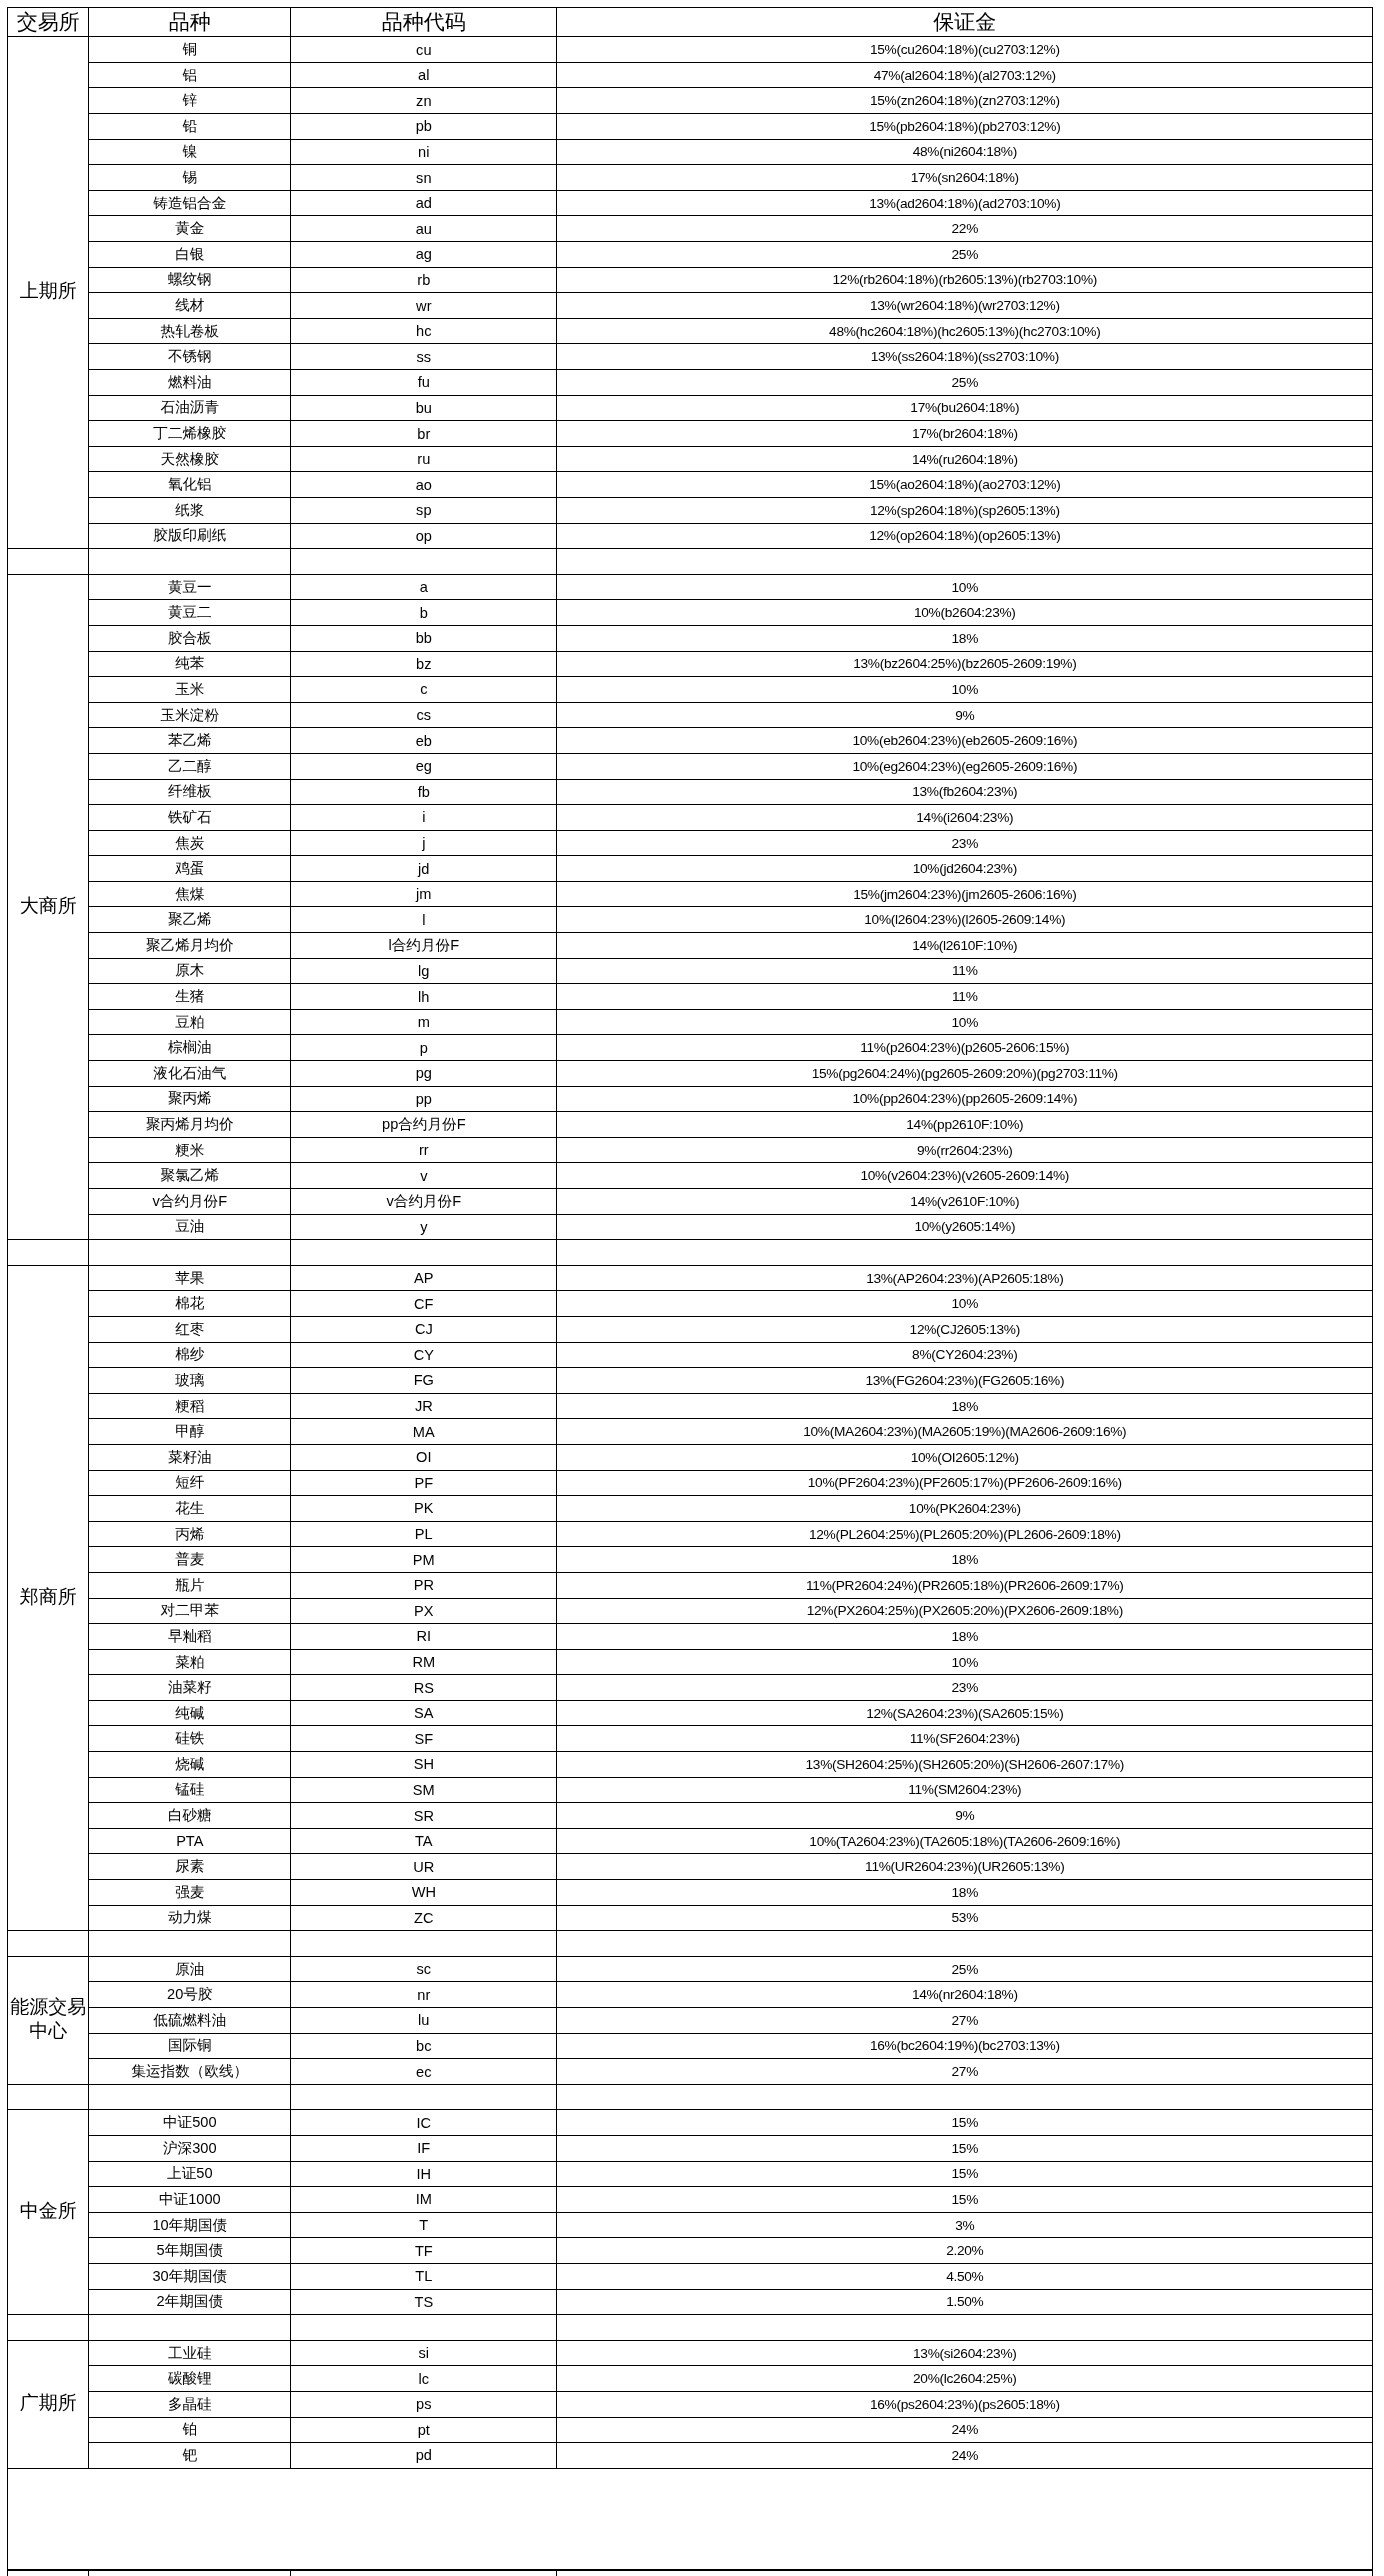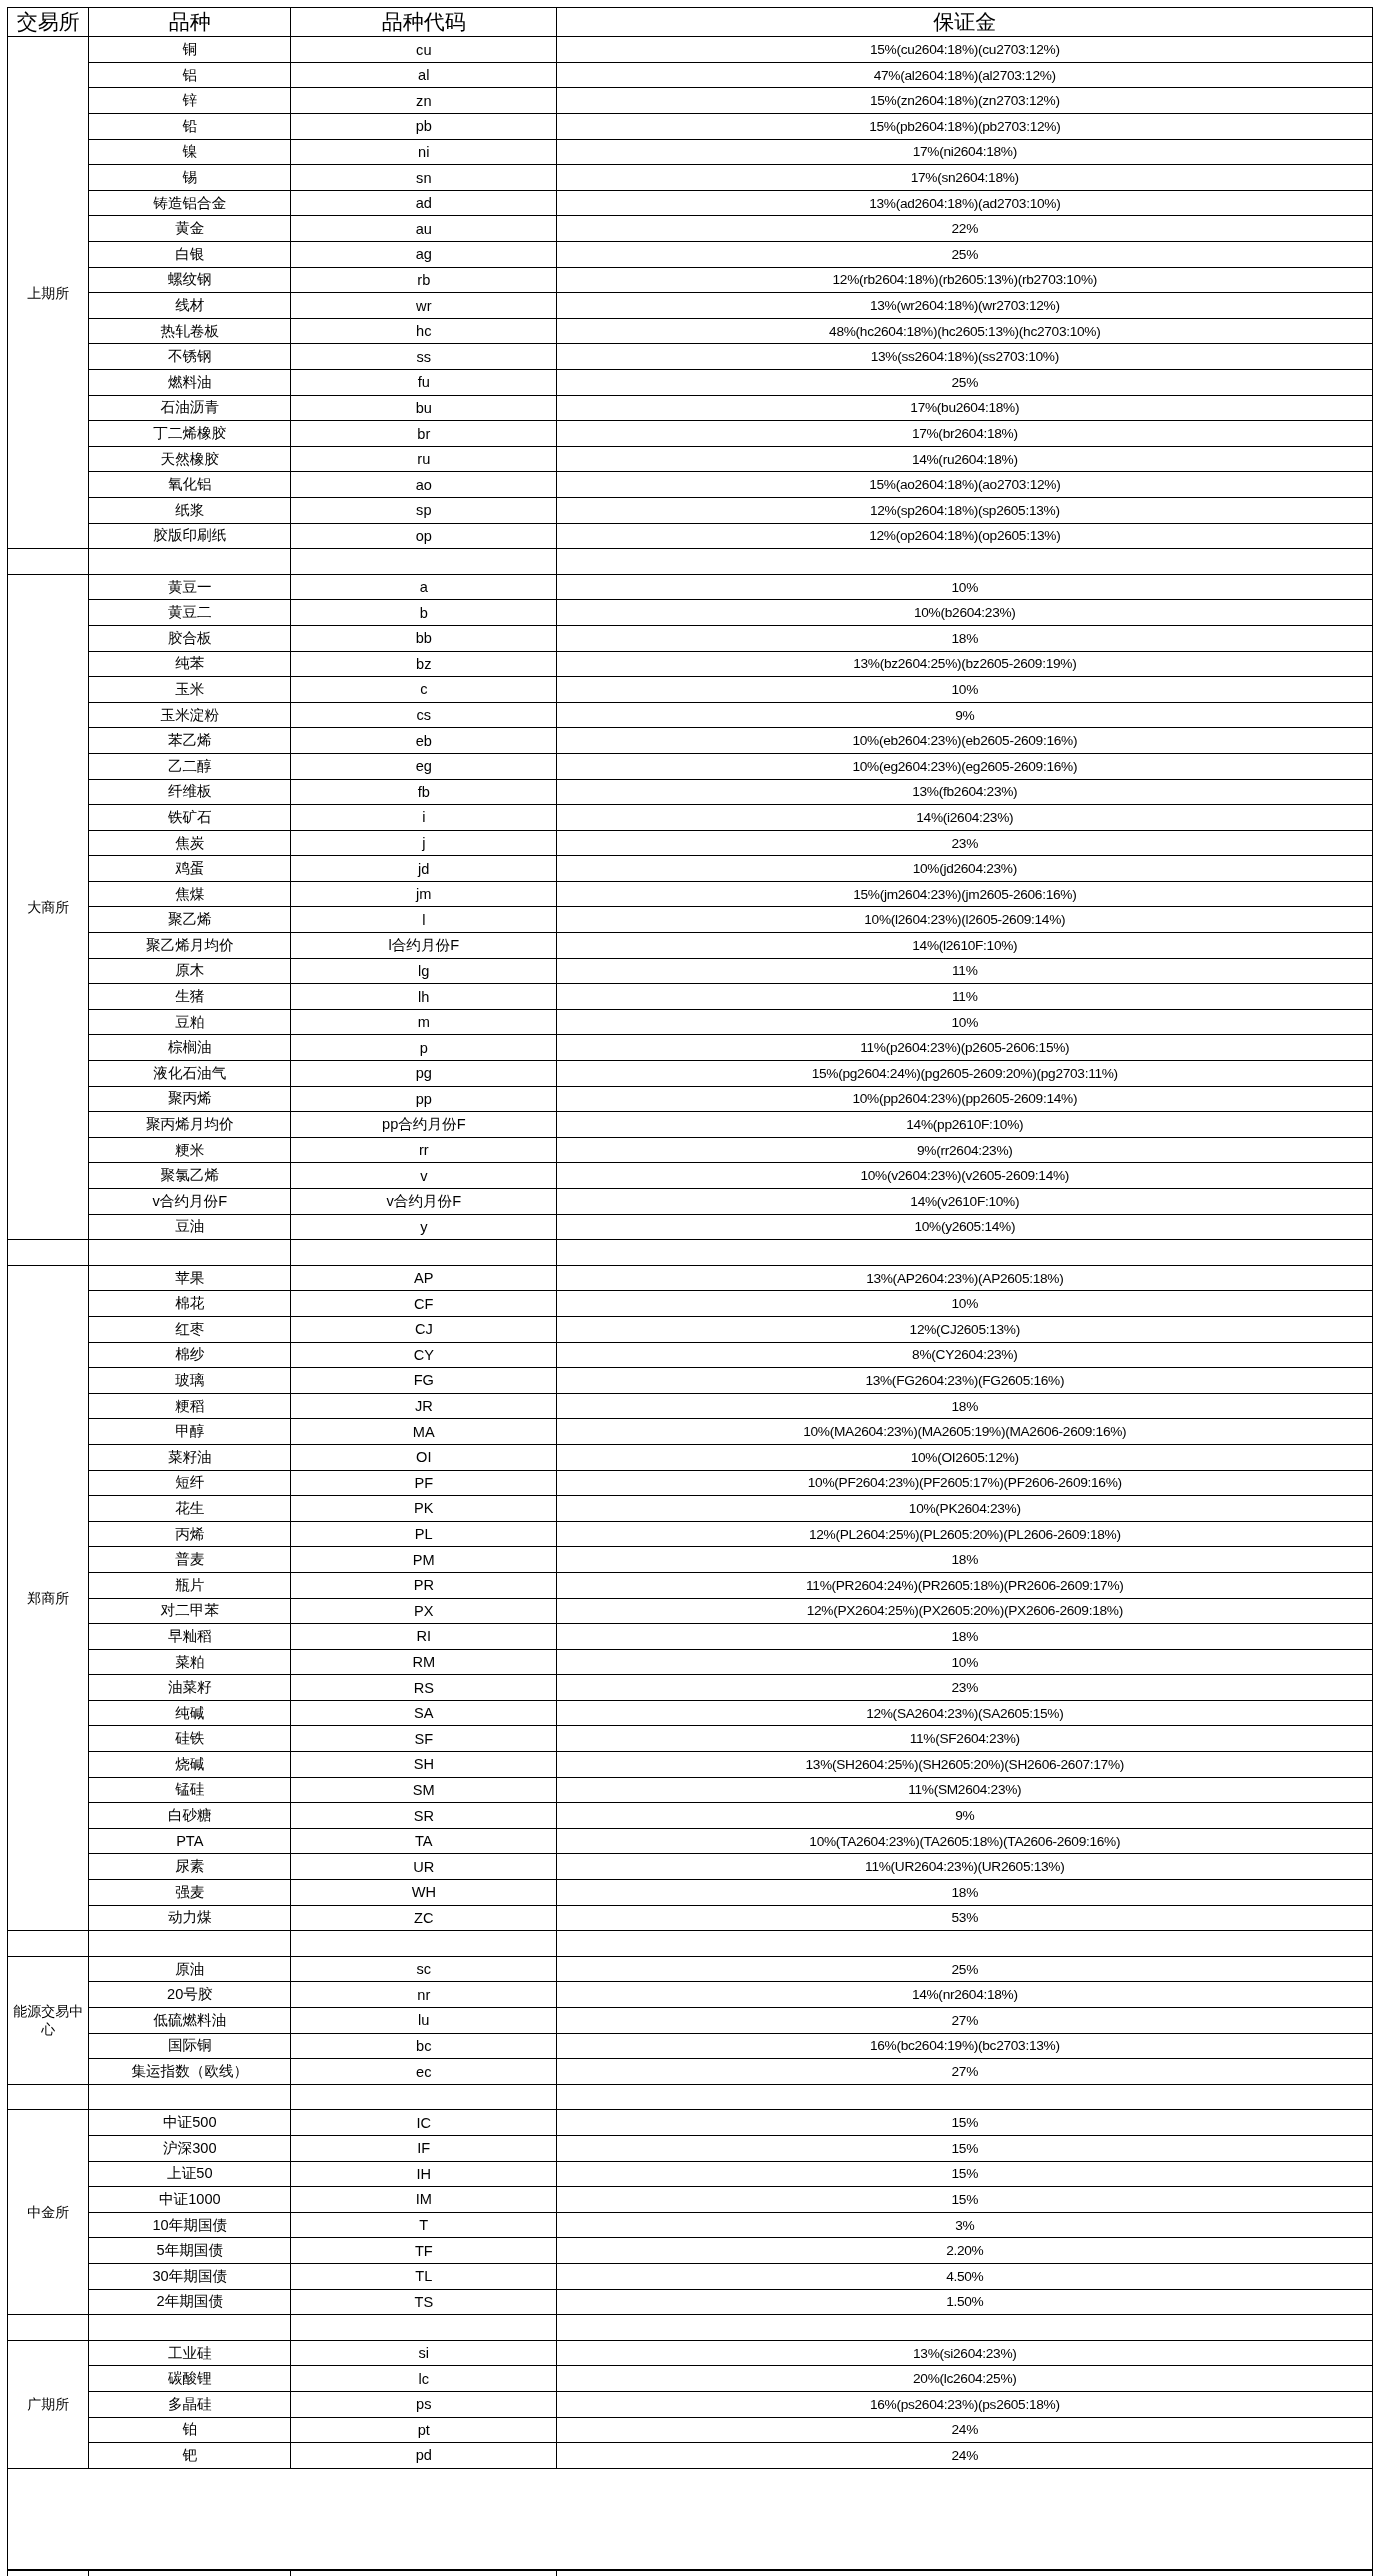--- a/index.html
+++ b/index.html
@@ -38,24 +38,25 @@
   }
   thead th {
     border-bottom: 1.8px solid #000000;
     font-size: 21px;
     white-space: nowrap;
   }
   td.product { font-size: 14.6px; white-space: nowrap; }
   td.code    { font-size: 14.6px; white-space: nowrap; }
   td.margin  { font-size: 13.7px; white-space: nowrap; letter-spacing: -0.3px; }
   td.exchange {
-    font-size: 14px;
+    font-size: 19px;
     white-space: normal;
     line-height: 1.3;
     vertical-align: middle;
+    font-family: Liberation Mono, monospace;
   }
   tr.separator-row td { background: #ffffff; }
 
   
   tr.tall-empty { height: 102px; }
   tr.tall-empty td {
     border-left: 0.9px solid #000000;
     border-right: 0.9px solid #000000;
     border-top: 0.9px solid #000000;
     border-bottom: 2.7px solid #000000;
@@ -105,21 +106,21 @@
           <td class="margin">15%(zn2604:18%)(zn2703:12%)</td>
         </tr>
         <tr>
           <td class="product">铅</td>
           <td class="code">pb</td>
           <td class="margin">15%(pb2604:18%)(pb2703:12%)</td>
         </tr>
         <tr>
           <td class="product">镍</td>
           <td class="code">ni</td>
-          <td class="margin">17%(ni2604:18%)</td>
+          <td class="margin">48%(ni2604:18%)</td>
         </tr>
         <tr>
           <td class="product">锡</td>
           <td class="code">sn</td>
           <td class="margin">17%(sn2604:18%)</td>
         </tr>
         <tr>
           <td class="product">铸造铝合金</td>
           <td class="code">ad</td>
           <td class="margin">13%(ad2604:18%)(ad2703:10%)</td>

